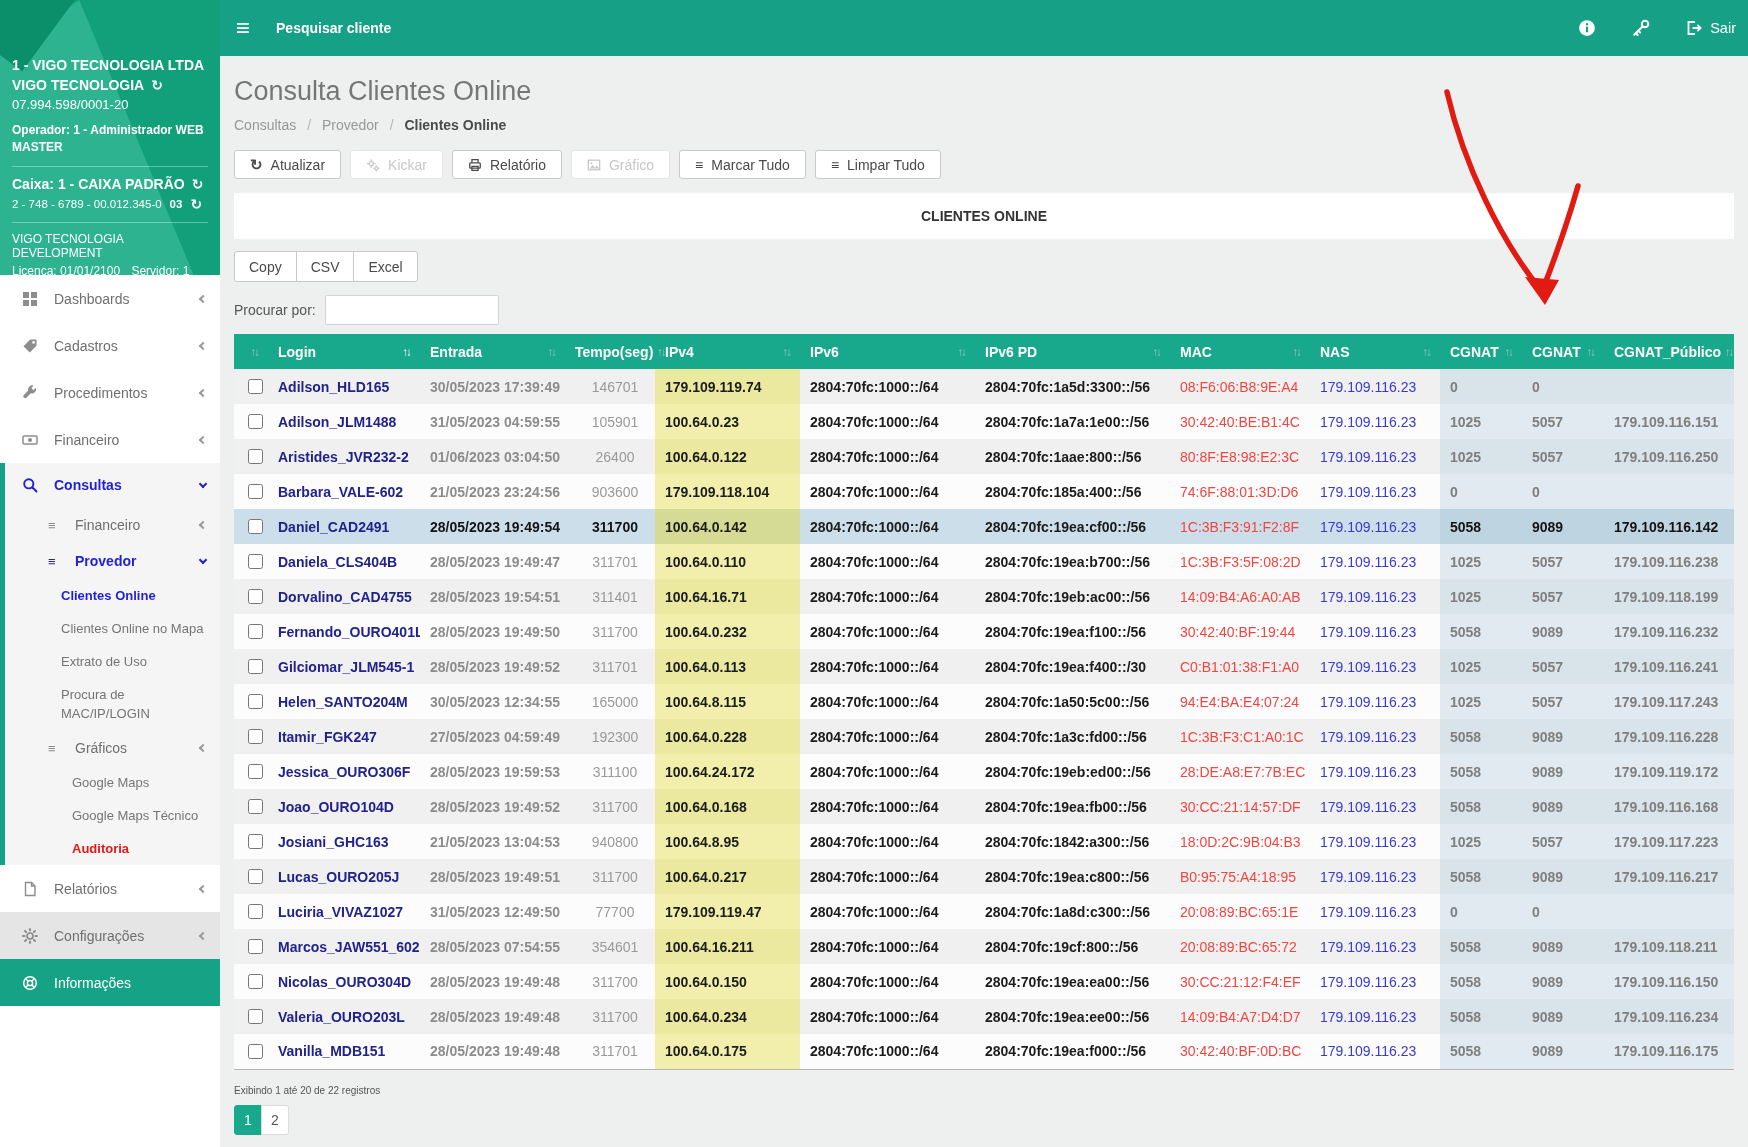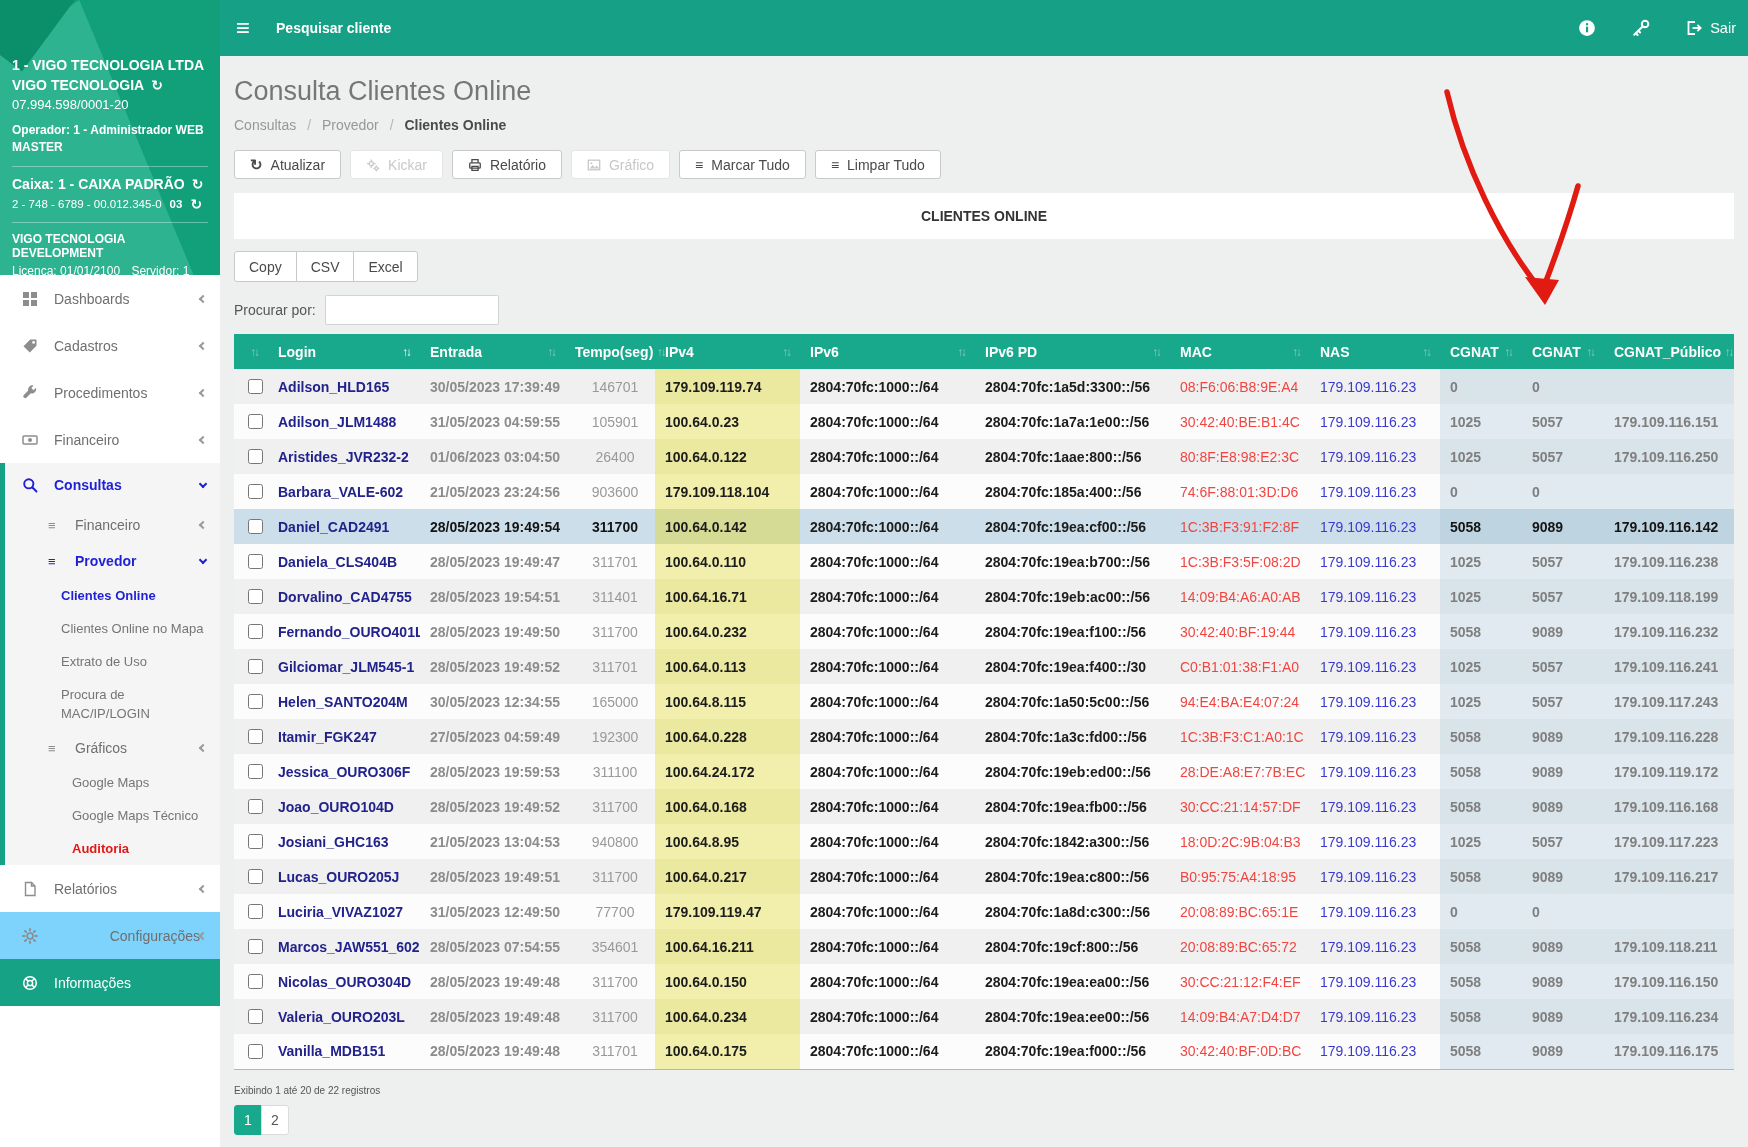--- a/index.html
+++ b/index.html
@@ -17,21 +17,21 @@
   .brand::after { content:""; position:absolute; inset:0; background:#0a8f6a;
     clip-path:polygon(0 0, 34% 0, 10% 26%, 0 20%); }
   .brand-inner { position:relative; z-index:1; padding:12px 12px 0 12px; }
   .b-line1 { font-weight:bold; font-size:14px; line-height:20px;margin-top:43px; }
   .b-line2 { font-weight:bold; font-size:14px; line-height:20px; display:flex; align-items:center; gap:7px; }
   .b-cnpj { font-size:13px; margin-top:2px; }
   .b-oper { font-size:12px; font-weight:bold; margin-top:10px; line-height:17px; }
   .b-div { border:none; border-top:1px solid rgba(255,255,255,.35); margin:10px 0 9px; }
   .b-caixa { font-weight:bold; font-size:14px; display:flex; align-items:center; gap:7px; }
   .b-caixanum { font-size:11.5px; margin-top:4px; display:flex; align-items:center; gap:8px; }
-  .b-env { font-weight:bold; font-size:12px; margin-top:0; }
+  .b-env { font-weight:normal; font-size:12px; margin-top:0; }
   .b-lic { font-size:12px; margin-top:4px; }
   .b-ver { font-size:12px; margin-top:3px; }
   .rot-ico { font-size:14px; font-weight:bold; cursor:pointer; }
   
   .menu { font-size:14px; color:#6f6f6f; }
   .mi { height:47px; display:flex; align-items:center; padding:0 14px 0 22px; cursor:pointer; background:#fff; }
   .mi .micon { width:19px; margin-right:13px; color:#8d8d8d; display:inline-flex; }
   .mi-label { flex:1; }
   .chev { display:inline-block; width:6px; height:6px; border-left:2px solid #9a9a9a; border-bottom:2px solid #9a9a9a; transform:rotate(45deg); }
   .chev.down { transform:rotate(-45deg); margin-top:-3px; }
@@ -39,21 +39,21 @@
   .blue { font-weight:bold; }
   .blue .chev { border-color:#1f1fd6; }
   .consultas-block { background:#f5f5f5; border-left:5px solid #16a085; }
   .consultas-block .mi { background:transparent; padding-left:17px; height:44px; }
   .sub { height:36px; display:flex; align-items:center; padding:0 14px 0 43px; cursor:pointer; color:#6f6f6f; }
   .sub .micon { width:18px; margin-right:9px; display:inline-flex; color:#8d8d8d; font-size:13px; font-weight:bold; }
   .leaf { padding:7px 6px 7px 56px; color:#757575; font-size:13px; line-height:19px; cursor:pointer; }
   .leaf.blue { font-weight:bold; }
   .leaf2 { padding:7px 6px 7px 47px; color:#757575; font-size:13px; line-height:19px; cursor:pointer;margin-left:20px; }
   .leaf2.danger { color:#e41717; font-weight:bold; }
-  .mi.alt { background:#7dd3fc;text-align:right; }
+  .mi.alt { background:#e5e5e5; }
   .mi.info-row { background:#16a284; color:#fff; }
   .mi.info-row .micon { color:#fff; }
   
   .main { flex:1; display:flex; flex-direction:column; position:relative; z-index:1; }
   .navbar { height:56px; background:#16a085; display:flex; align-items:center; color:#fff; padding:0 12px 0 16px; }
   .nav-burger { font-size:24px; cursor:pointer; line-height:1; margin-right:26px; }
   .nav-menu-label { font-weight:bold; font-size:14px; cursor:pointer; }
   .nav-right { margin-left:auto; display:flex; align-items:center; gap:36px; }
   .nav-ic { display:inline-flex; cursor:pointer; }
   .nav-logout { display:flex; gap:8px; align-items:center; font-size:14.5px; cursor:pointer; }

